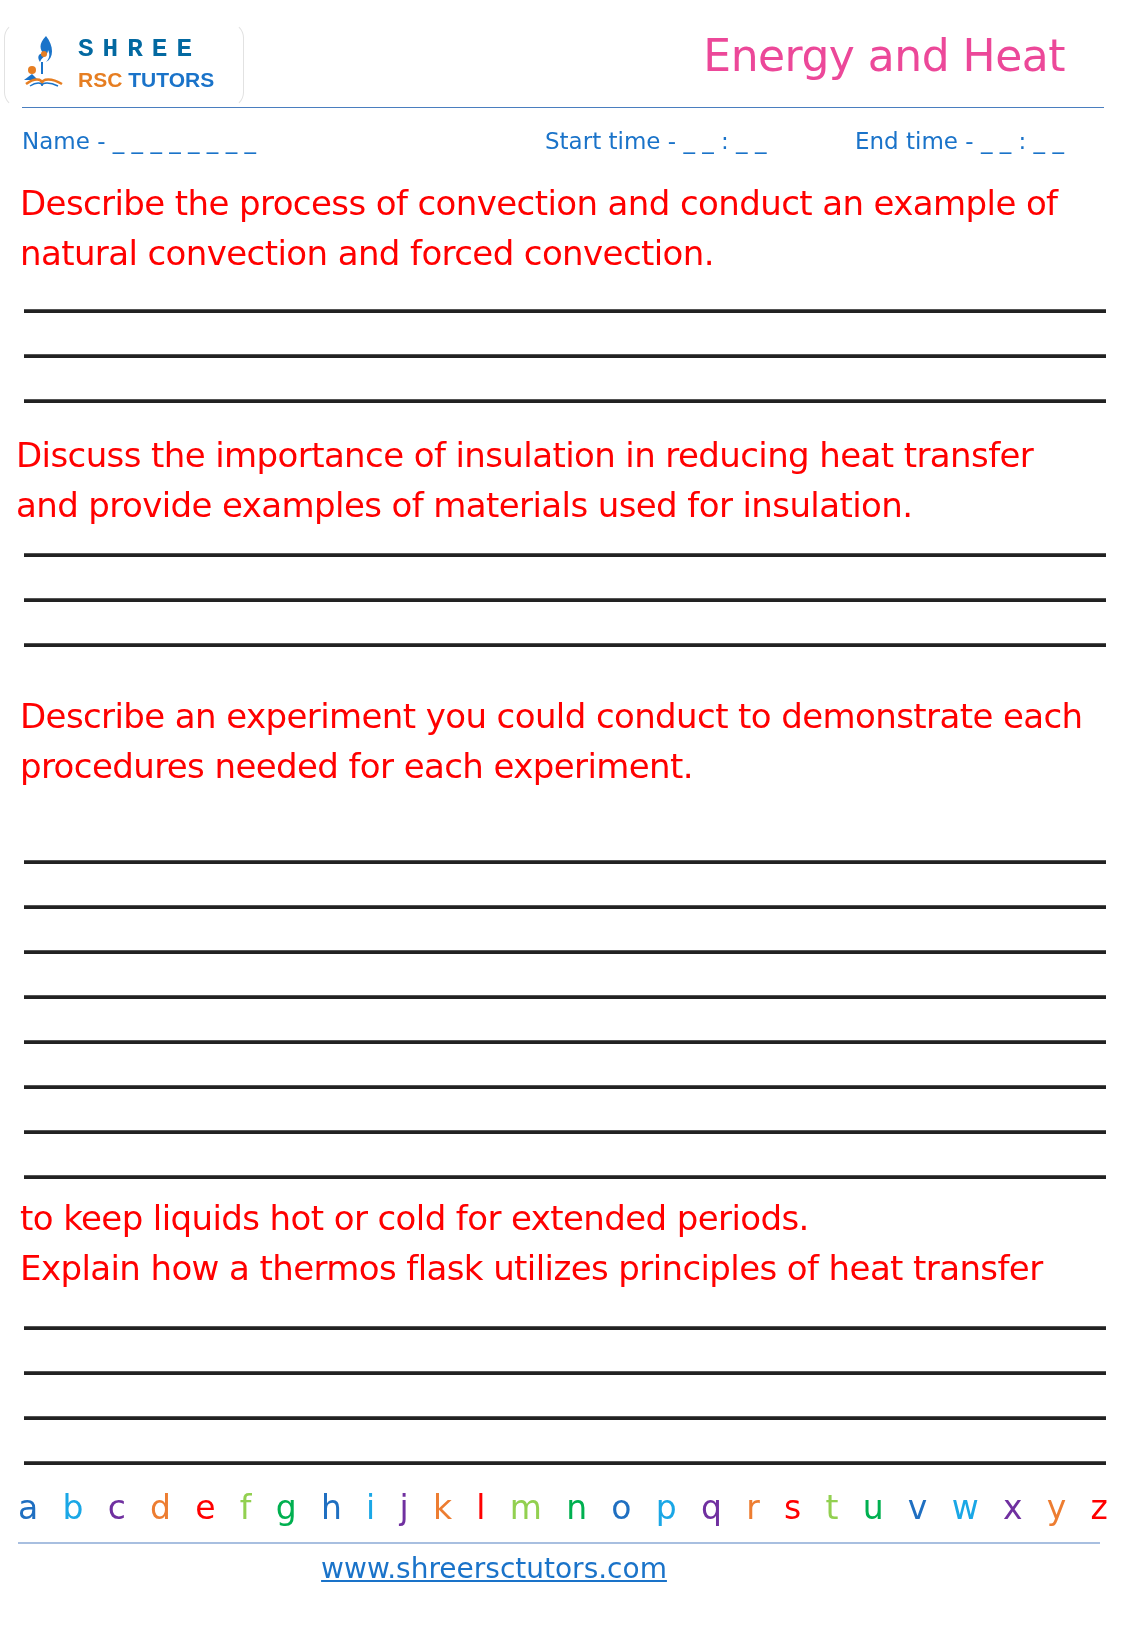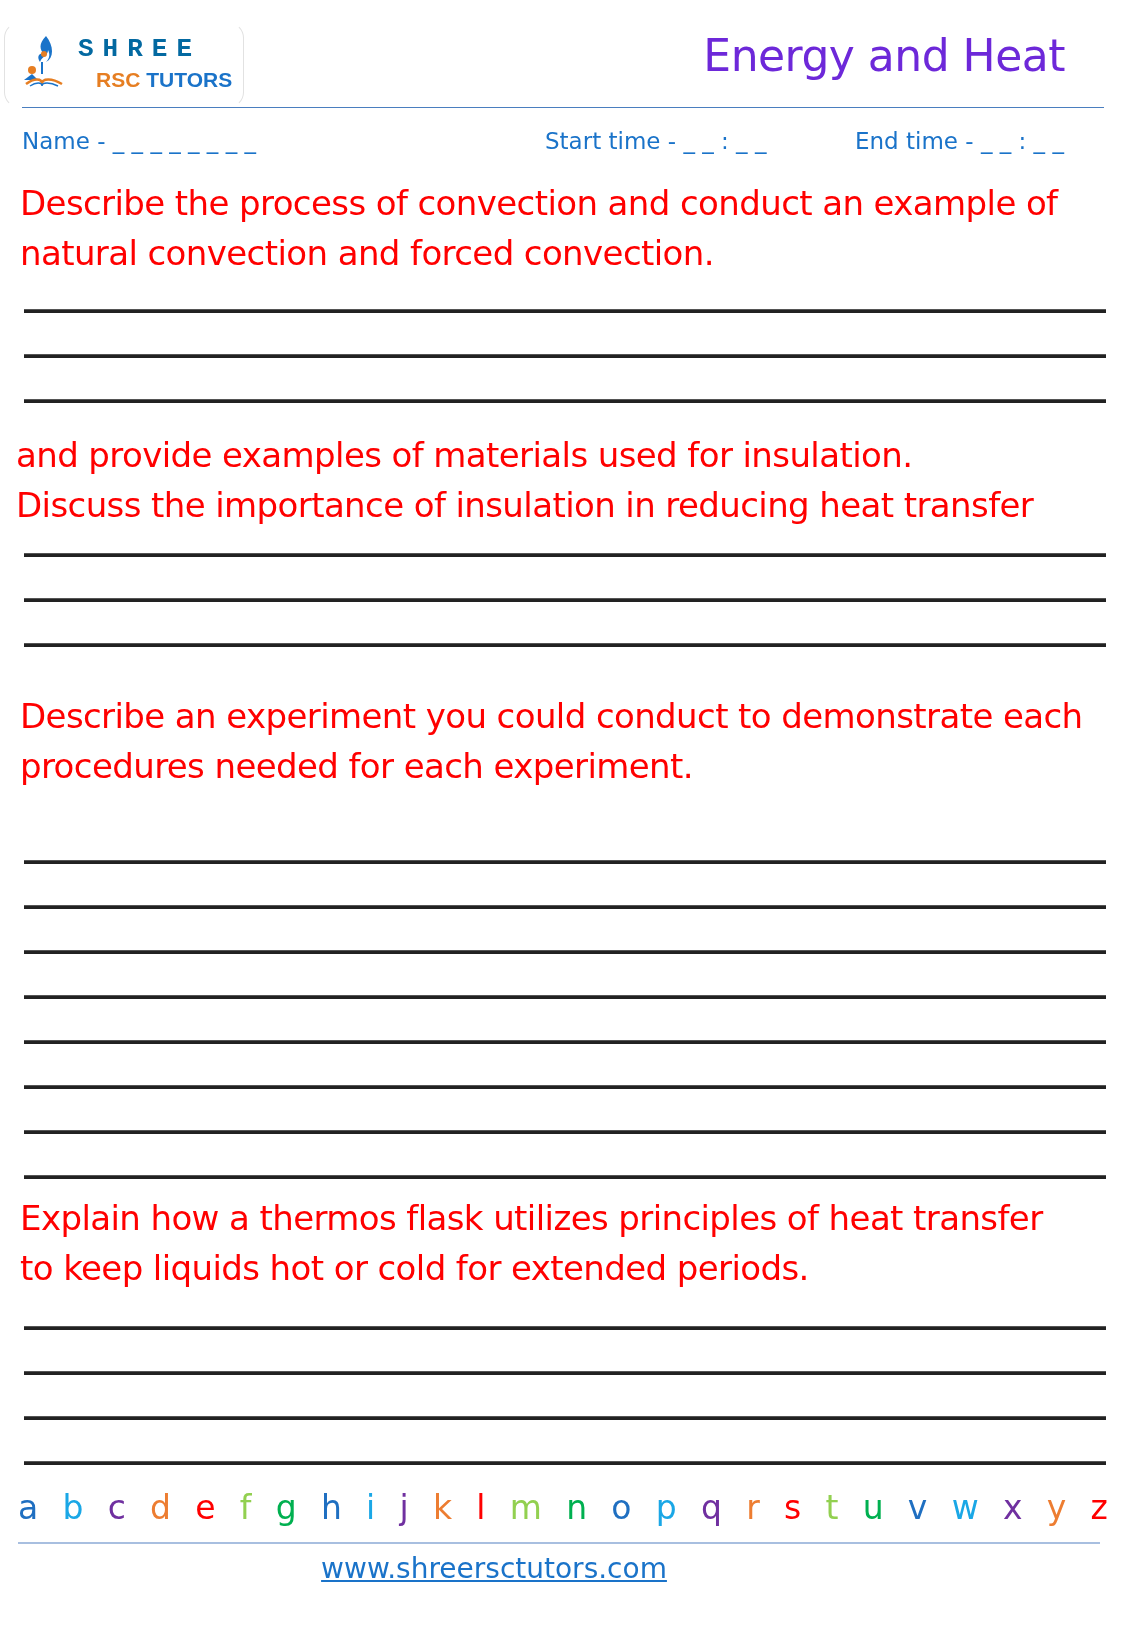--- a/index.html
+++ b/index.html
@@ -1,23 +1,23 @@
 <!DOCTYPE html>
 <html><head>
 <meta charset="utf-8">
 <style>
   html, body { margin:0; padding:0; background:#ffffff; }
   body { width:1125px; height:1626px; position:relative; overflow:hidden; font-family:"Liberation Sans", sans-serif; }
   .logo-box { position:absolute; left:4px; top:22px; width:238px; height:84px; border:1px solid #e2e2e2; border-radius:16px; border-top-color:transparent; border-bottom-color:transparent; }
   .logo-mark { position:absolute; left:20px; top:34px; width:44px; height:56px; }
   .logo-shree { position:absolute; left:78px; top:34px; font-size:26px; font-weight:bold; color:#0369a1; letter-spacing:9px; font-family:Liberation Mono, monospace; }
-  .logo-rsc { position:absolute; left:78px; top:68px; font-size:21px; font-weight:bold; font-family:"Liberation Sans", sans-serif;margin-left:18px; }
+  .logo-rsc { position:absolute; left:78px; top:68px; font-size:21px; font-weight:bold; font-family:"Liberation Sans", sans-serif; }
   .logo-rsc .rsc { color:#e67e22; }
   .logo-rsc .tutors { color:#1a73c9; }
-  .title { position:absolute; right:60px; top:30px; font-size:44px; color:#6d28d9; font-family:"DejaVu Sans", sans-serif; font-weight:normal; letter-spacing:-0.5px; }
+  .title { position:absolute; right:60px; top:30px; font-size:44px; color:#ec4899; font-family:"DejaVu Sans", sans-serif; font-weight:normal; letter-spacing:-0.5px; }
   .header-rule { position:absolute; left:22px; top:107px; width:1082px; height:1px; background:#4a7ebf; }
   .meta { position:absolute; top:128px; font-size:23px; color:#1a73c9; font-family:"DejaVu Sans", sans-serif; }
   .meta.name { left:22px; }
   .meta.start { left:545px; }
   .meta.end { left:855px;text-align:center; }
   .question { position:absolute; left:20px; width:1090px; font-size:34px; line-height:50px; color:#ff0000; font-family:"DejaVu Sans", sans-serif; letter-spacing:-0.6px; }
   .answer-line { position:absolute; left:24px; width:1082px; height:3px; background:#222; border-top:1px solid #555; }
   .alphabet { position:absolute; left:18px; top:1488px; width:1090px; display:flex; justify-content:space-between; font-size:33px; font-family:"DejaVu Sans", sans-serif; }
   .footer-rule { position:absolute; left:18px; top:1542px; width:1082px; height:2px; background:#a8bfe0; }
   .footer-link { position:absolute; left:0; width:988px; top:1552px; text-align:center; font-size:28px; color:#1a73c9; text-decoration:underline; font-family:"DejaVu Sans", sans-serif; }
@@ -50,43 +50,43 @@
 
 <div class="question" style="top:178px;">
   <div>Describe the process of convection and conduct an example of</div>
   <div>natural convection and forced convection.</div>
 </div>
 <div class="answer-line" style="top:309px;"></div>
 <div class="answer-line" style="top:354px;"></div>
 <div class="answer-line" style="top:399px;"></div>
 
 <div class="question" style="top:430px; left:16px;">
+  <div>Discuss the importance of insulation in reducing heat transfer</div>
   <div>and provide examples of materials used for insulation.</div>
-  <div>Discuss the importance of insulation in reducing heat transfer</div>
 </div>
 <div class="answer-line" style="top:553px;"></div>
 <div class="answer-line" style="top:598px;"></div>
 <div class="answer-line" style="top:643px;"></div>
 
 <div class="question" style="top:691px;">
   <div>Describe an experiment you could conduct to demonstrate each</div>
   <div>procedures needed for each experiment.</div>
 </div>
 <div class="answer-line" style="top:860px;"></div>
 <div class="answer-line" style="top:905px;"></div>
 <div class="answer-line" style="top:950px;"></div>
 <div class="answer-line" style="top:995px;"></div>
 <div class="answer-line" style="top:1040px;"></div>
 <div class="answer-line" style="top:1085px;"></div>
 <div class="answer-line" style="top:1130px;"></div>
 <div class="answer-line" style="top:1175px;"></div>
 
 <div class="question" style="top:1193px;">
+  <div>to keep liquids hot or cold for extended periods.</div>
   <div>Explain how a thermos flask utilizes principles of heat transfer</div>
-  <div>to keep liquids hot or cold for extended periods.</div>
 </div>
 <div class="answer-line" style="top:1326px;"></div>
 <div class="answer-line" style="top:1371px;"></div>
 <div class="answer-line" style="top:1416px;"></div>
 <div class="answer-line" style="top:1461px;"></div>
 
 <div class="alphabet" id="alphabet">
     <span style="color: rgb(31, 111, 193);">a</span>
     <span style="color: rgb(26, 167, 230);">b</span>
     <span style="color: rgb(112, 48, 160);">c</span>

